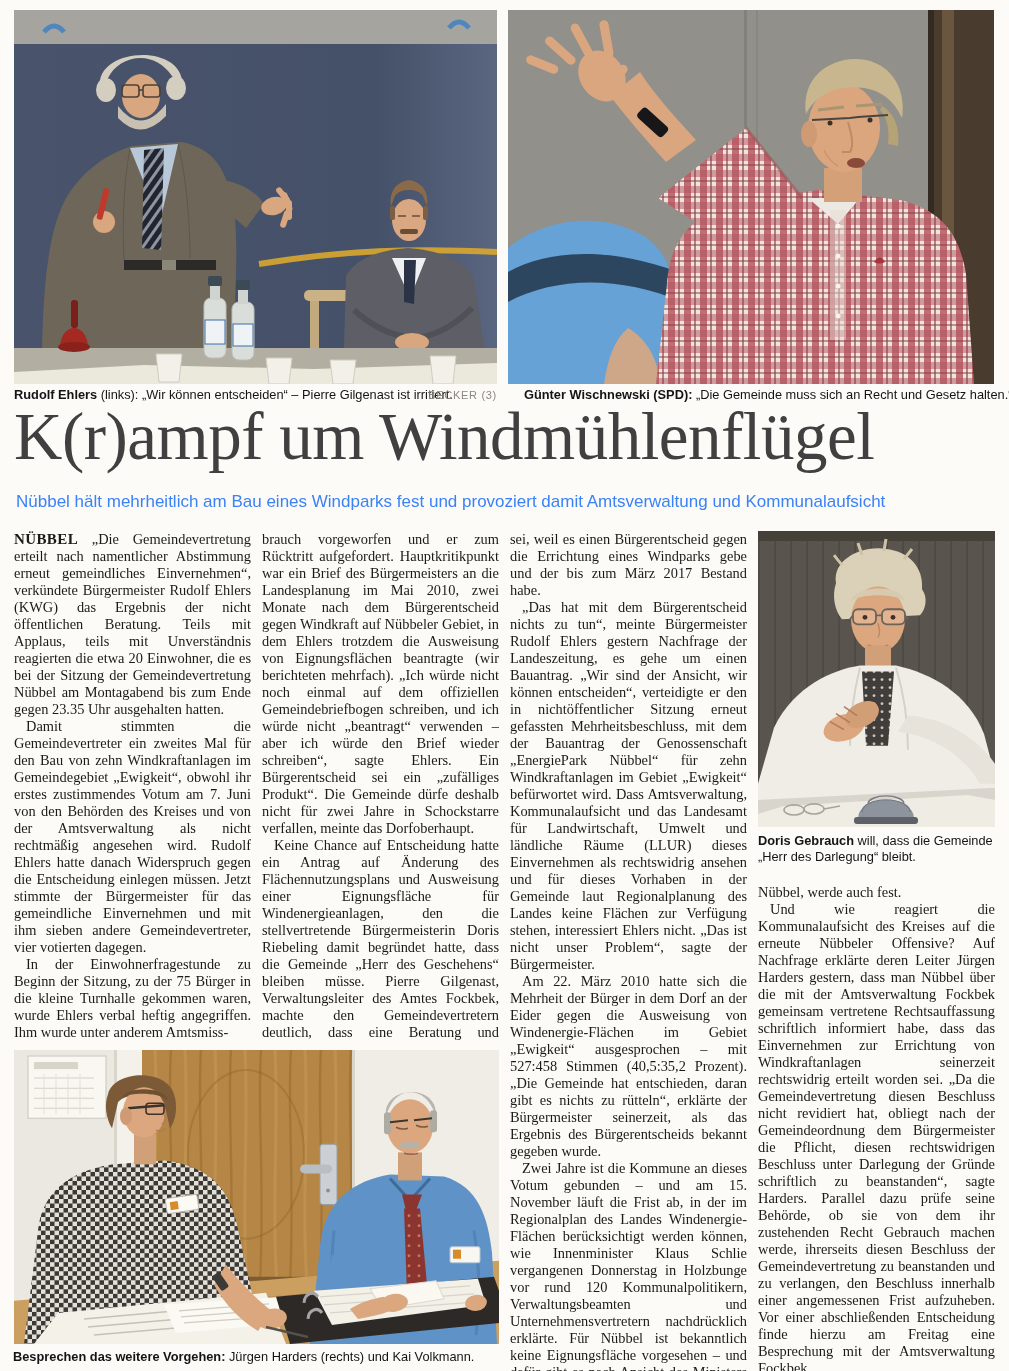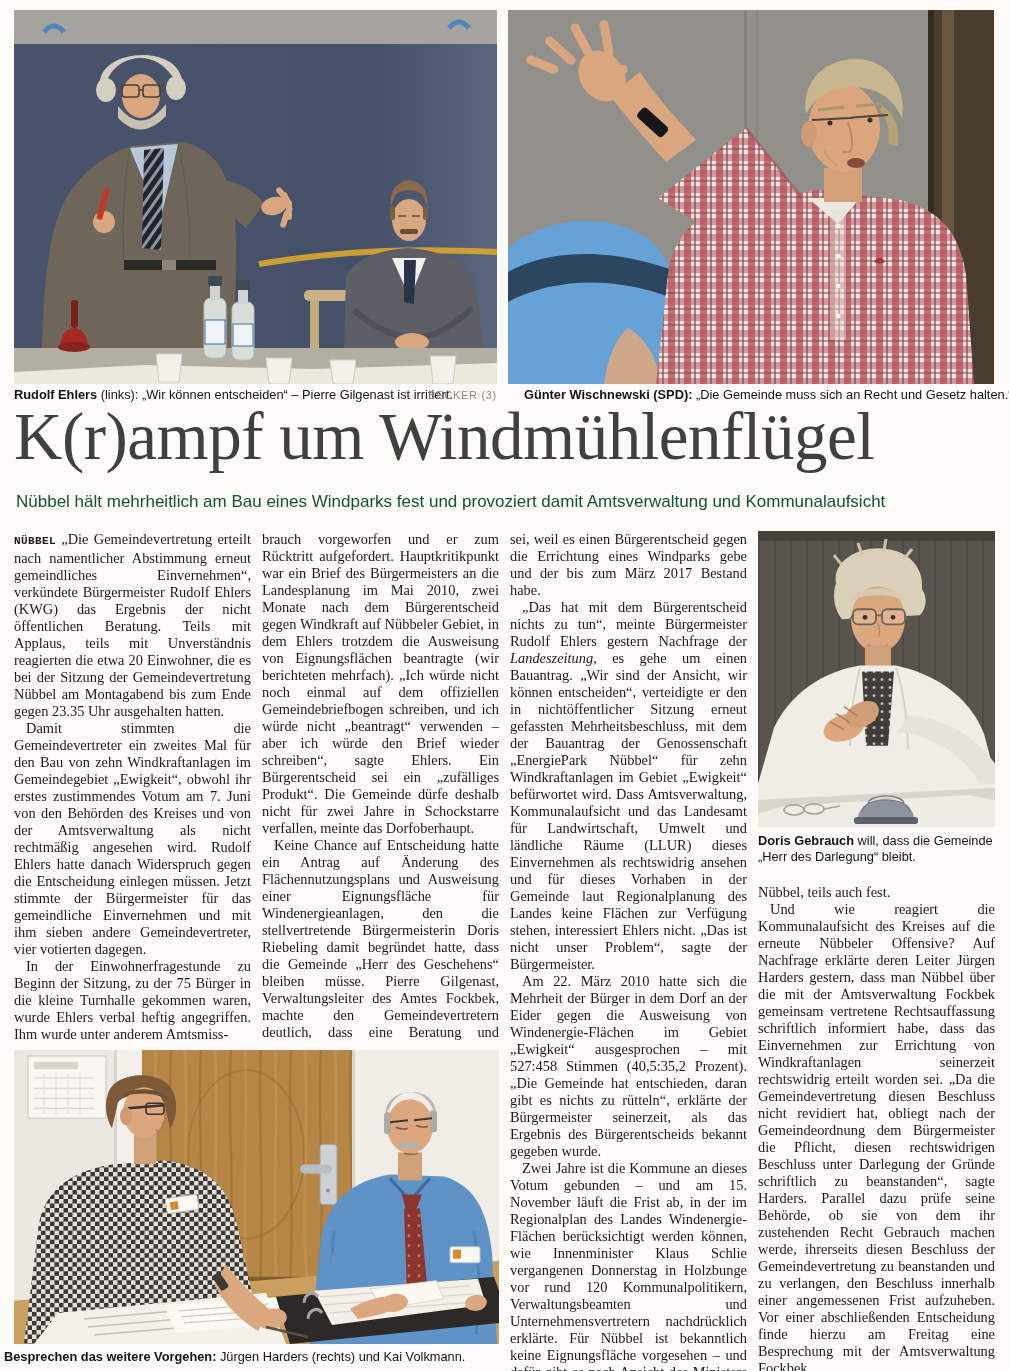--- a/index.html
+++ b/index.html
@@ -10,28 +10,28 @@
   .caption{position:absolute;font-family:"Liberation Sans",sans-serif;font-size:12.8px;
            line-height:1.25;color:#141414;white-space:nowrap;}
   .caption b{font-weight:700;}
   .caption.wrap{white-space:normal;}
   .credit{position:absolute;right:0;top:2px;font-size:11px;letter-spacing:.7px;color:#8b8880;
           font-family:"Liberation Sans",sans-serif;}
   .headline{position:absolute;left:14px;top:398px;width:995px;margin:0;font-weight:400;
             font-size:67px;letter-spacing:-0.5px;white-space:nowrap;color:#404040;
             font-family:"Liberation Serif",serif;}
   .subhead{position:absolute;left:16px;top:492px;font-family:"Liberation Sans",sans-serif;
-           font-size:17px;color:#14532d;white-space:nowrap;}
+           font-size:17px;color:#3b82f6;white-space:nowrap;}
   .col{position:absolute;width:237px;font-size:14.4px;line-height:17px;text-align:justify;
        hyphens:auto;-webkit-hyphens:auto;overflow:hidden;}
   .col p{margin:0;}
   .col p.ind{text-indent:12px;}
-  .dateline{font-family:Liberation Mono, monospace;font-weight:700;font-size:11px;
+  .dateline{font-family:Liberation Serif, serif;font-weight:700;font-size:15px;
             letter-spacing:.4px;}
-  .ital{font-style:italic;}
+  .ital{}
 </style>
 </head>
 <body>
 
 <div class="page">
 
   <div class="photo" style="left:14px;top:10px;width:483px;height:374px">
     <svg viewBox="0 0 483 374" preserveAspectRatio="none">
       <defs>
         <pattern id="p1tie" width="8" height="8" patternUnits="userSpaceOnUse" patternTransform="rotate(35)">
@@ -257,21 +257,21 @@
         <ellipse cx="56" cy="277" rx="10" ry="5"></ellipse>
         <path d="M66,277 l16,-3"></path>
       </g>
     </svg>
   </div>
   <div class="caption wrap" style="left:758px;top:833px;width:237px">
     <b>Doris Gebrauch</b><span> will, dass die Gemeinde „Herr des Darlegung“ bleibt.</span>
   </div>
 
   <div class="col" style="left:758px;top:884px;height:487px">
-    <p>Nübbel, teils auch fest.</p>
+    <p>Nübbel, werde auch fest.</p>
     <p class="ind">Und wie reagiert die Kommunalaufsicht des Kreises auf die erneute Nübbeler Offensive? Auf Nachfrage erklärte deren Leiter Jürgen Harders gestern, dass man Nübbel über die mit der Amtsverwaltung Fockbek gemeinsam vertretene Rechtsauffassung schriftlich informiert habe, dass das Einvernehmen zur Errichtung von Windkraftanlagen seinerzeit rechtswidrig erteilt worden sei. „Da die Gemeindevertretung diesen Beschluss nicht revidiert hat, obliegt nach der Gemeindeordnung dem Bürgermeister die Pflicht, diesen rechtswidrigen Beschluss unter Darlegung der Gründe schriftlich zu beanstanden“, sagte Harders. Parallel dazu prüfe seine Behörde, ob sie von dem ihr zustehenden Recht Gebrauch machen werde, ihrerseits diesen Beschluss der Gemeindevertretung zu beanstanden und zu verlangen, den Beschluss innerhalb einer angemessenen Frist aufzuheben. Vor einer abschließenden Entscheidung finde hierzu am Freitag eine Besprechung mit der Amtsverwaltung Fockbek</p>
 
   </div>
 
   <div class="photo" style="left:14px;top:1050px;width:485px;height:294px">
     <svg viewBox="0 0 485 293" preserveAspectRatio="none">
       <defs>
         <pattern id="p4checks" width="9" height="9" patternUnits="userSpaceOnUse">
           <rect width="9" height="9" fill="#e4e0d8"></rect>
           <rect width="4.5" height="4.5" fill="#3b3936"></rect>
@@ -355,17 +355,17 @@
         <rect x="202" y="222" width="9" height="18" rx="2" fill="#3c3a36" transform="rotate(-35 206 231)"></rect>
         <ellipse cx="258" cy="268" rx="15" ry="10" fill="#dba77e" transform="rotate(-12 258 268)"></ellipse>
         <path d="M252,276 L294,286" stroke="#55514b" stroke-width="2.5"></path>
         <polygon points="356,238 422,230 430,248 368,258" fill="#faf8f1" stroke="#ddd9cf"></polygon>
         <path d="M336,258 C346,252 358,248 370,246 L376,260 C366,264 354,266 344,268 Z" fill="#dba77e"></path>
         <ellipse cx="380" cy="252" rx="14" ry="9" fill="#dba77e" transform="rotate(-8 380 252)"></ellipse>
         <ellipse cx="462" cy="252" rx="11" ry="8" fill="#dba77e" transform="rotate(-8 462 252)"></ellipse>
       </g>
     </svg>
   </div>
-  <div class="caption" style="left:4px;top:1349px;width:485px">
+  <div class="caption" style="left:13px;top:1349px;width:485px">
     <b>Besprechen das weitere Vorgehen:</b><span> Jürgen Harders (rechts) und Kai Volkmann.</span>
   </div>
 
 </div>
 
 </body></html>

